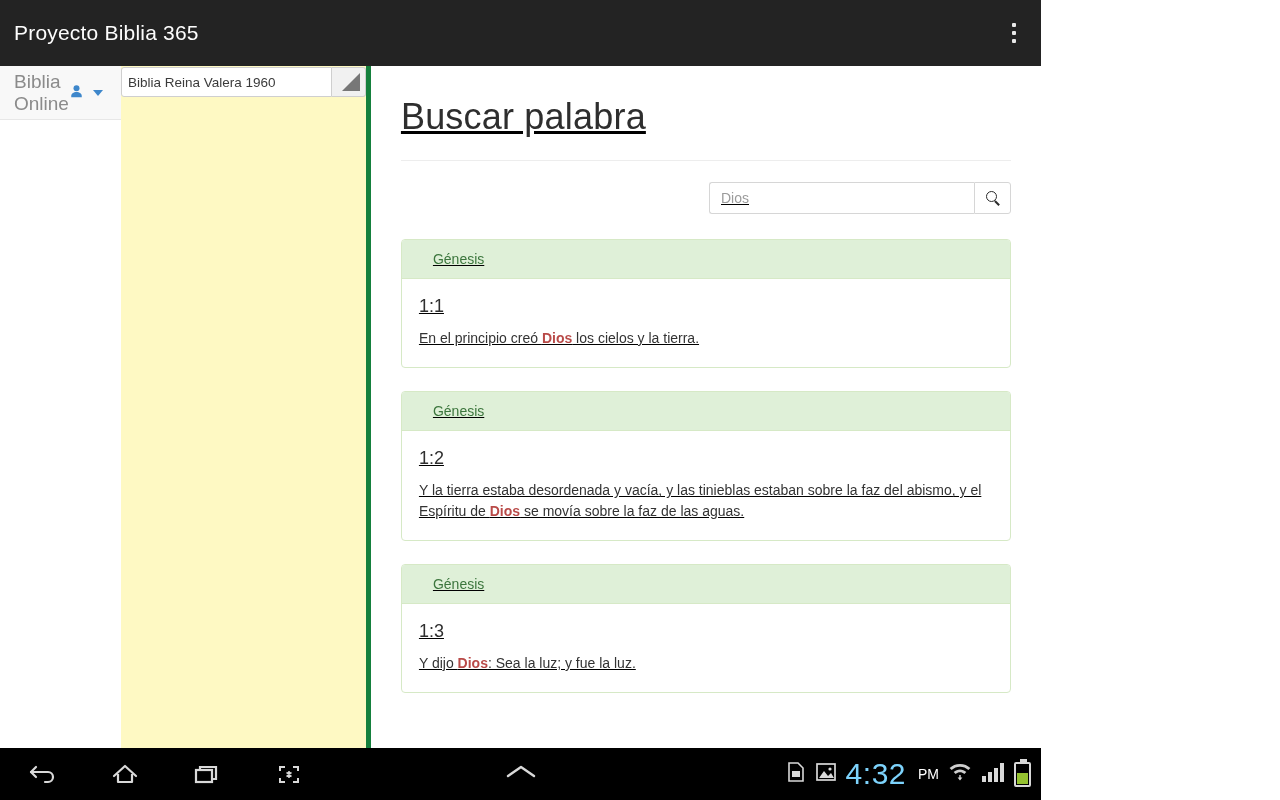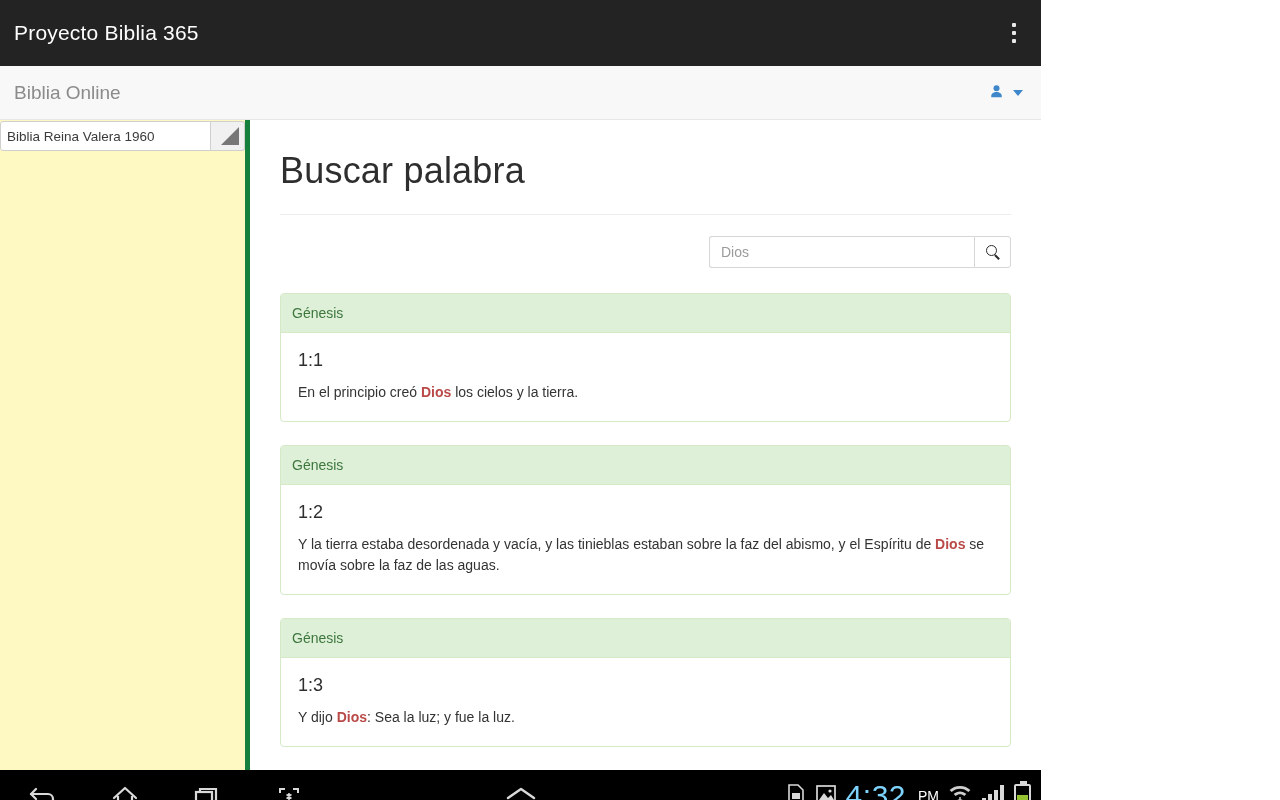--- a/index.html
+++ b/index.html
@@ -16,21 +16,21 @@
     height: 66px; background: #232323; flex: 0 0 66px;
     display: flex; align-items: center; justify-content: space-between;
     padding: 0 14px 0 14px;
   }
   .appbar-title { color: #fdfdfd; font-size: 21px; letter-spacing: .2px; }
   .overflow-dots { width: 26px; height: 40px; display: flex; flex-direction: column;
     align-items: center; justify-content: center; gap: 4px; cursor: pointer; }
   .overflow-dots i { display: block; width: 4px; height: 4px; background: #e8e8e8; border-radius: 1px; }
 
   
-  .webview { flex: 1 1 auto; display: flex; flex-direction: column; background: #fff; position: relative; border-radius: 20px; }
+  .webview { flex: 1 1 auto; display: flex; flex-direction: row; background: #fff; position: relative; border-radius: 20px; }
 
   .navbar {
     height: 54px; flex: 0 0 54px; background: #f8f8f8;
     border-bottom: 1px solid #e7e7e7;
     display: flex; align-items: center; justify-content: space-between;
     padding: 0 18px 0 14px;
   }
   .brand { font-size: 19px; color: #8b8b8b; }
   .user-area { display: flex; align-items: center; gap: 9px; }
   .user-icon { color: #3e87cb; font-size: 15px; line-height: 1; }
@@ -89,21 +89,21 @@
   .ico-search::before {
     content: ""; position: absolute; left: 0; top: 0; width: 9px; height: 9px;
     border: 2.2px solid #3e87cb; border-radius: 50%;
   }
   .ico-search::after {
     content: ""; position: absolute; left: 9px; top: 9px; width: 6px; height: 2.2px;
     background: #3e87cb; transform: rotate(45deg); transform-origin: left center;
   }
 
   
-  .content { flex: 1 1 auto; padding: 30px 30px 0 30px; overflow: hidden; }
+  .content { flex: 1 1 auto; padding: 30px 30px 0 30px; overflow: hidden; text-decoration: underline; }
   .page-title { font-size: 36px; font-weight: 400; color: #2e2e2e; letter-spacing: .2px; margin-bottom: 22px; }
   .title-rule { border-top: 1px solid #ededed; margin-bottom: 21px; }
 
   .search-row { display: flex; justify-content: flex-end; margin-bottom: 25px; }
   .input-group { display: flex; }
   .search-input {
     width: 265px; height: 32px; border: 1px solid #d6d6d6; border-right: none;
     border-radius: 3px 0 0 3px; padding: 0 11px; font-size: 14px; color: #333;
     font-family: "Liberation Sans", sans-serif; background: #fff; outline: none;
   }
@@ -118,21 +118,21 @@
     border: 1.8px solid #2b2b2b; border-radius: 50%;
   }
   .btn-mag::after {
     content: ""; position: absolute; left: 9px; top: 9px; width: 6px; height: 1.8px;
     background: #2b2b2b; transform: rotate(45deg); transform-origin: left center;
   }
 
   .panel { border: 1px solid #d6e9c6; border-radius: 4px; margin-bottom: 23px; background: #fff; }
   .panel-head {
     background: #dff0d8; color: #3c763d; font-size: 14px;
-    padding: 11px 11px; border-bottom: 1px solid #d6e9c6;
+    padding: 11px 31px; border-bottom: 1px solid #d6e9c6;
     border-radius: 3px 3px 0 0;
   }
   .panel-body { padding: 17px 17px 19px 17px; }
   .verse-ref { font-size: 18px; color: #2f2f2f; margin-bottom: 11px; }
   .verse-text { font-size: 14px; color: #333333; line-height: 1.45; }
   .verse-text b { color: #b94a48; font-weight: bold; }
 
   
   .sysbar {
     height: 52px; flex: 0 0 52px; background: #000;

